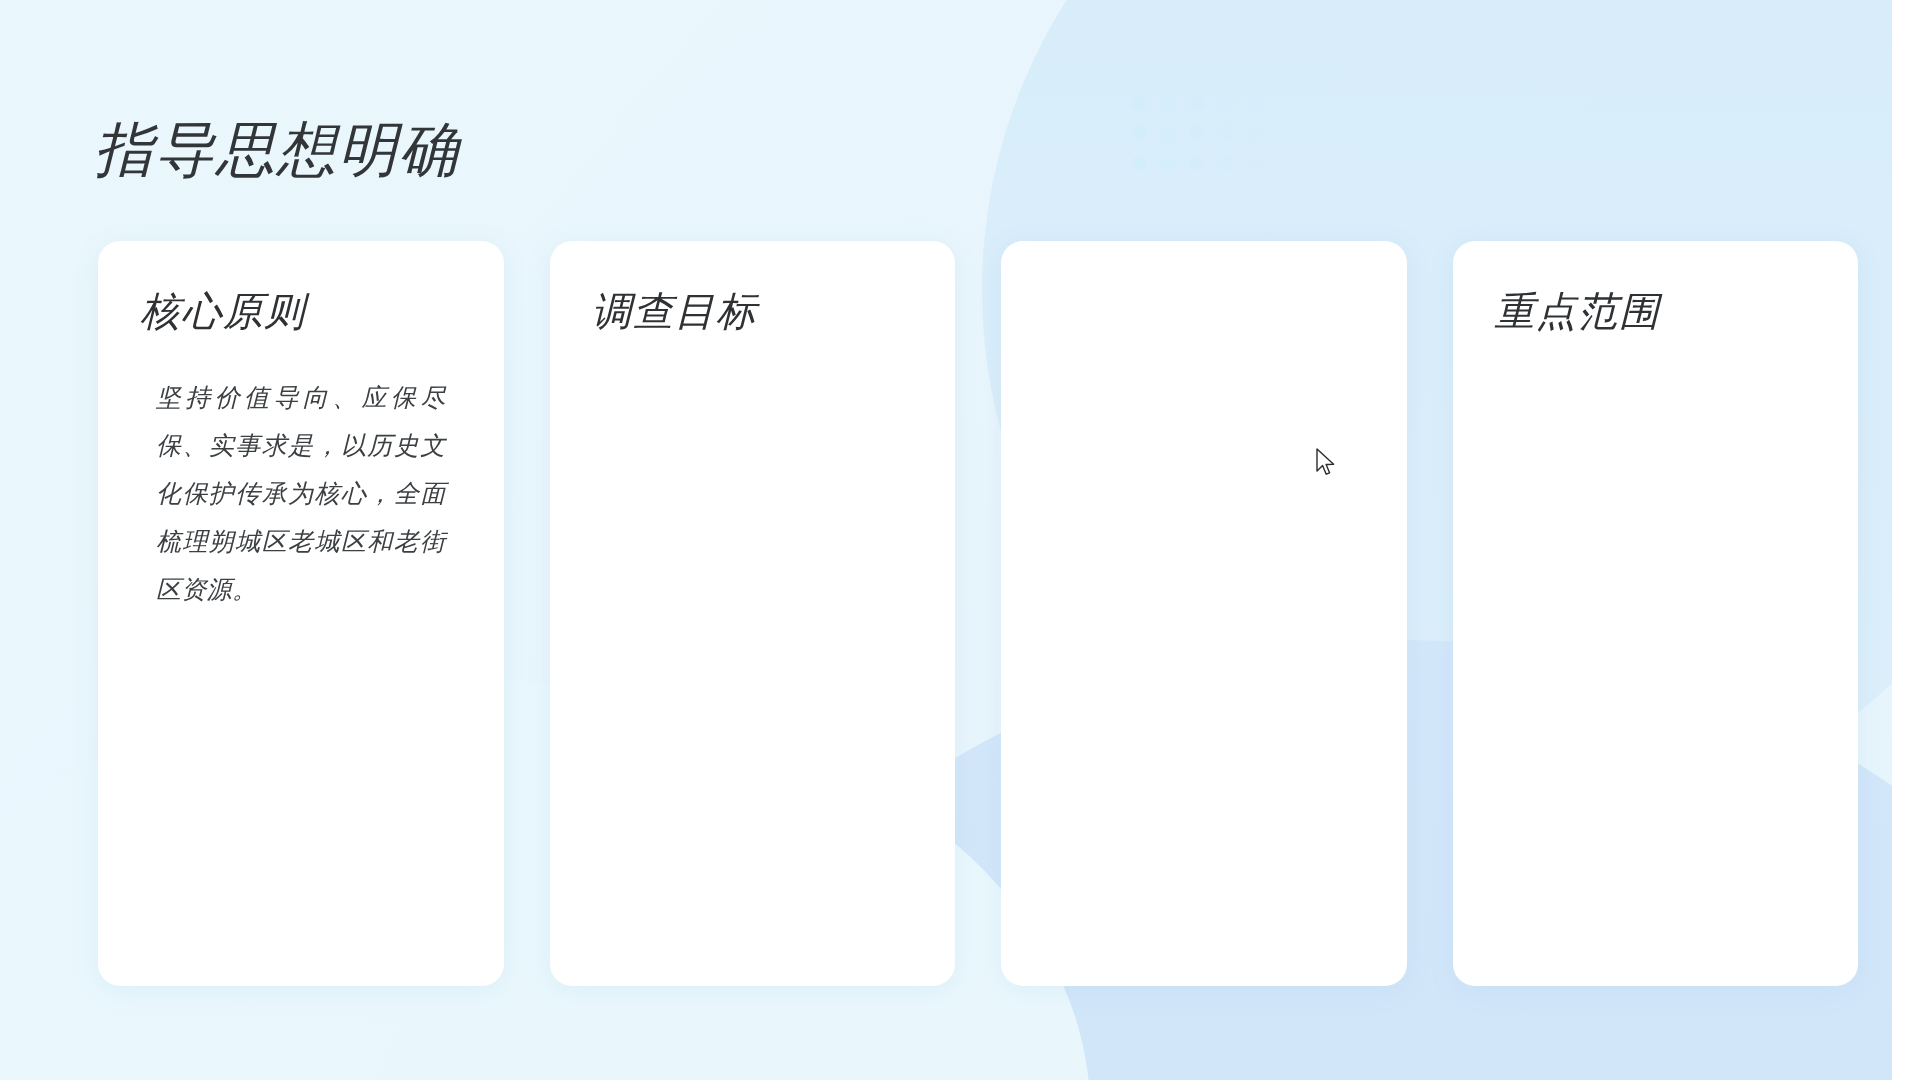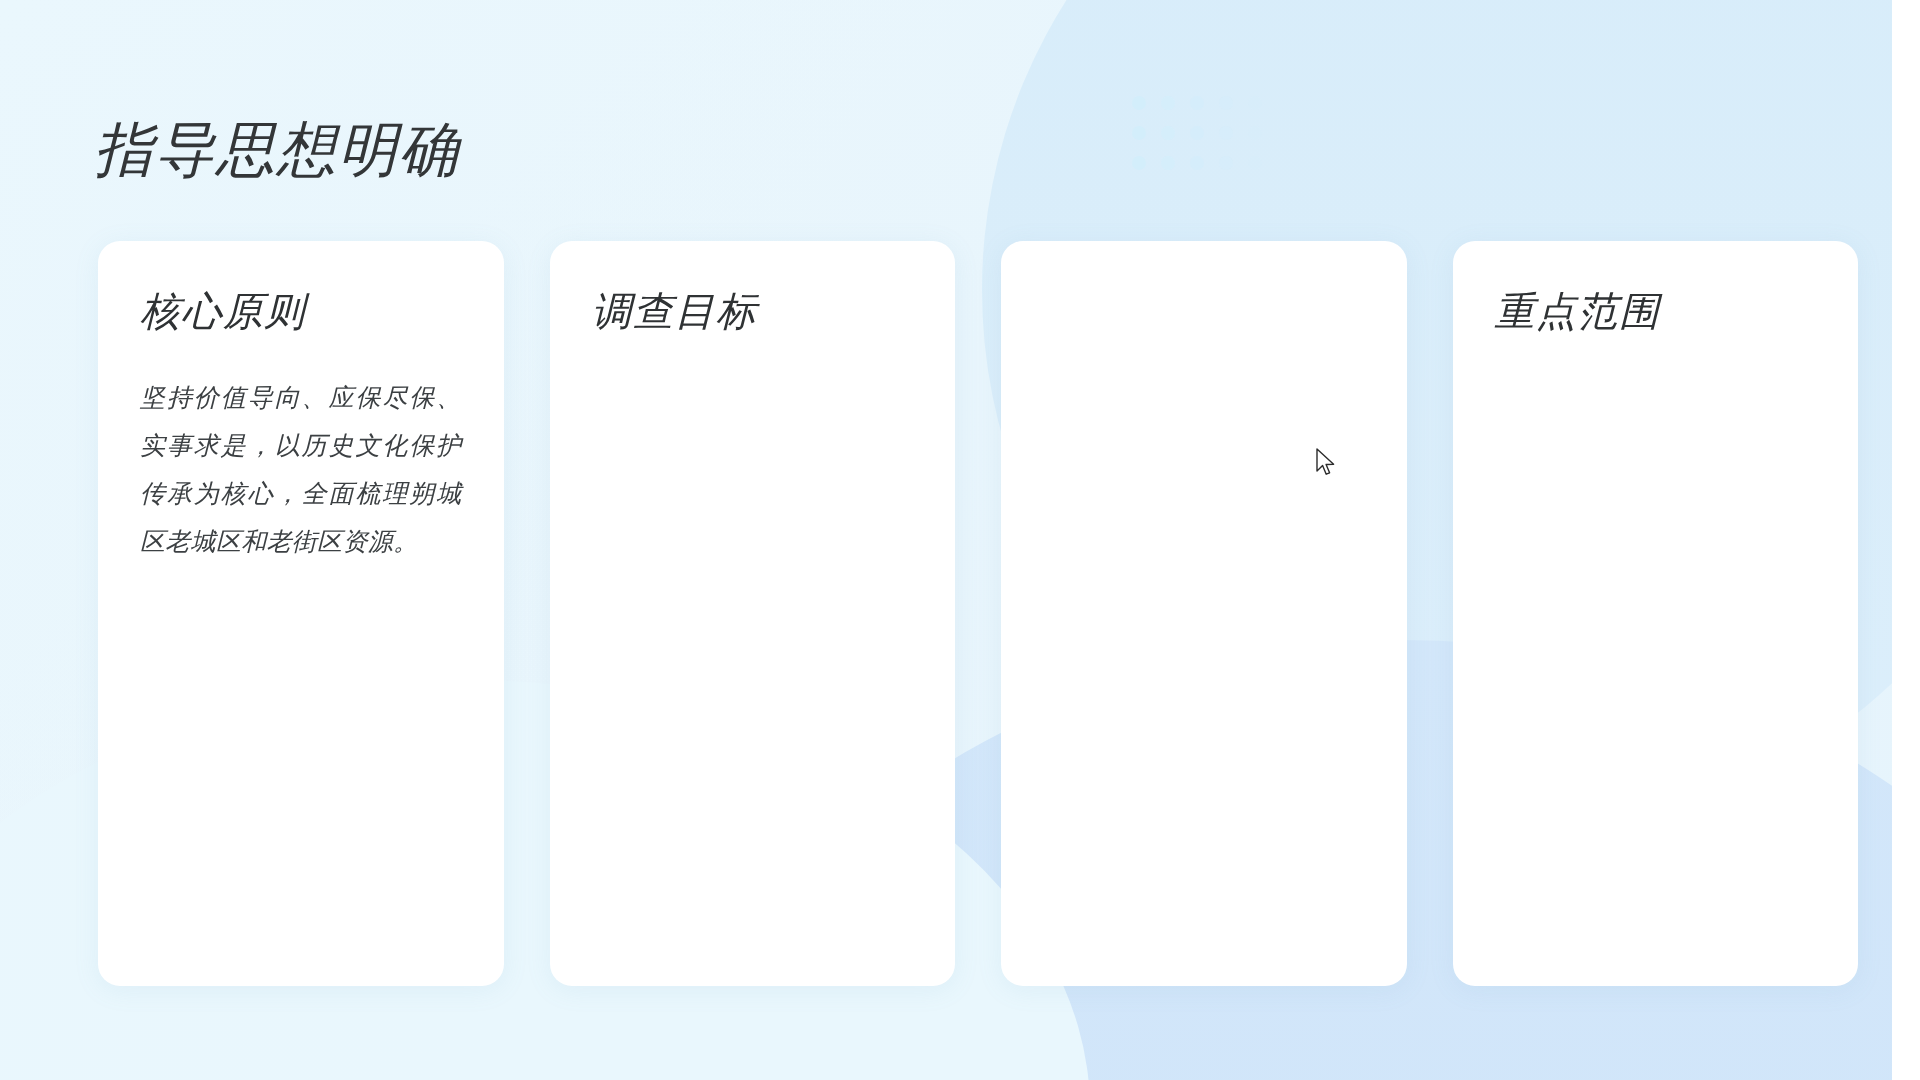--- a/index.html
+++ b/index.html
@@ -133,21 +133,21 @@
     letter-spacing: 1.5px;
     color: #2f3234;
     margin: 0 0 38px 0;
     white-space: nowrap;
   }
   .card-body {
     font-size: 25px;
     line-height: 48px;
     color: #3c4043;
     letter-spacing: 0.3px;
-    margin: 0;
+    margin: 16px;
     text-align: justify;
     text-justify: inter-character;
   }
 
   
   .cursor {
     position: absolute;
     left: 1315px;
     top: 448px;
     width: 22px;

